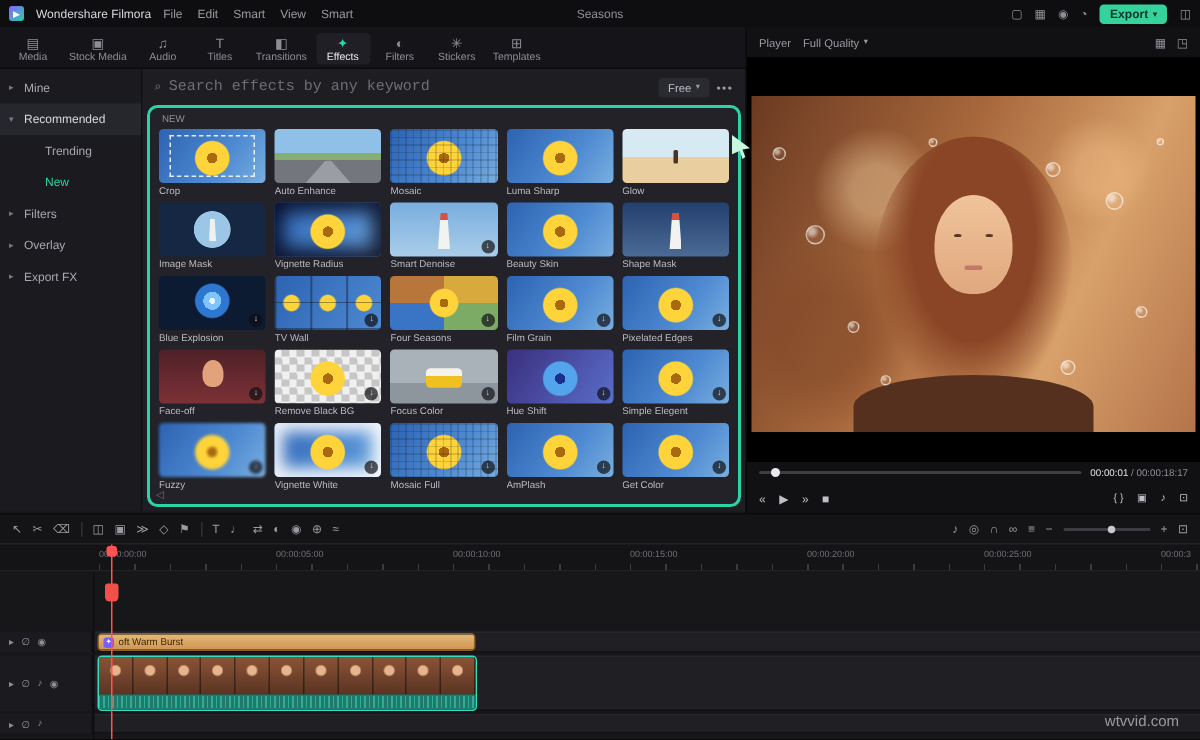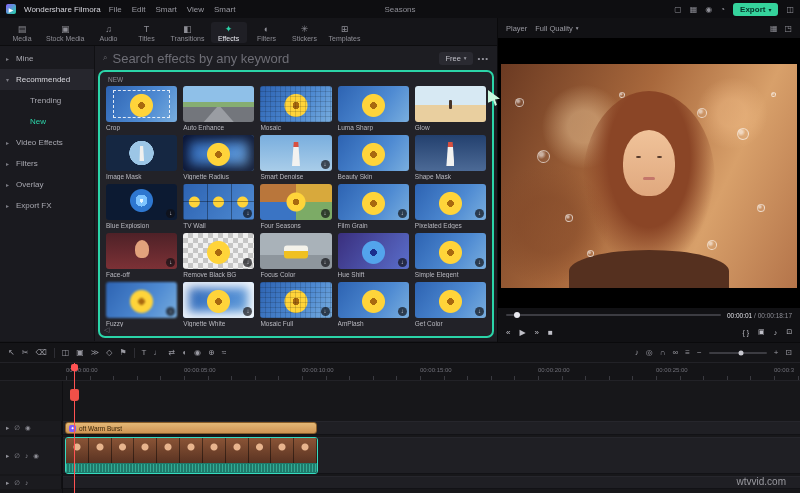--- a/index.html
+++ b/index.html
@@ -31,21 +31,21 @@
   .sidebar{width:95px;background:#1a1a1f;padding-top:2px;border-right:1px solid #101013;overflow:hidden;flex:none;}
   .side-item{display:flex;align-items:center;gap:4px;height:21px;padding:0 6px;font-size:8px;color:#a8a8b0;white-space:nowrap;}
   .side-item .chev{width:6px;font-size:6px;color:#7a7a82;flex:none;}
   .side-item.active{background:#26262d;color:#d8d8de;}
   .side-item.lvl1{padding-left:20px;}
   .side-item.accent .side-label{color:#2bd4a8;}
 
   .effects-panel{flex:1;position:relative;background:#1d1d22;}
   .searchbar{height:24px;display:flex;align-items:center;gap:5px;padding:0 8px;}
   .search-icon{font-size:8px;color:#77777e;}
-  .search-input{flex:1;background:transparent;border:none;outline:none;color:#9a9aa2;font-size:13px;min-width:0;}
+  .search-input{flex:1;background:transparent;border:none;outline:none;color:#9a9aa2;font-size:10px;min-width:0;font-family:Liberation Mono, monospace;}
   .search-input::placeholder{color:#6e6e76;}
   .free-dd{display:flex;align-items:center;gap:3px;background:#2a2a31;border-radius:3px;padding:2px 6px;font-size:7.5px;color:#c0c0c8;white-space:nowrap;}
   .dd-caret{font-size:5.5px;color:#9a9aa2;}
   .more-btn{font-size:8px;color:#9a9aa2;letter-spacing:1px;}
   .grid-wrap{position:absolute;top:24px;left:3px;right:3px;bottom:3px;border:2px solid #2bd4a8;border-radius:7px;background:#222228;overflow:hidden;padding:3px 6px 0;}
   .new-label{font-size:6.5px;color:#8f8f97;margin:1px 0 3px 2px;}
   .grid{display:grid;grid-template-columns:repeat(5,1fr);column-gap:6px;row-gap:4px;}
   .cell{display:flex;flex-direction:column;gap:2px;min-width:0;}
   .cl{font-size:6.5px;color:#b9b9c0;white-space:nowrap;overflow:hidden;text-overflow:ellipsis;}
   .collapse-arrow{position:absolute;left:4px;bottom:2px;font-size:7px;color:#6e6e76;}
@@ -222,24 +222,20 @@
             <span class="chev">▾</span>
             <span class="side-label">Recommended</span>
           </div>
           <div class="side-item lvl1">
             <span class="chev"></span>
             <span class="side-label">Trending</span>
           </div>
           <div class="side-item lvl1 accent">
             <span class="chev"></span>
             <span class="side-label">New</span>
-          </div>
-          <div class="side-item lvl0">
-            <span class="chev">▸</span>
-            <span class="side-label">Video Effects</span>
           </div>
           <div class="side-item lvl0">
             <span class="chev">▸</span>
             <span class="side-label">Filters</span>
           </div>
           <div class="side-item lvl0">
             <span class="chev">▸</span>
             <span class="side-label">Overlay</span>
           </div>
           <div class="side-item lvl0">

